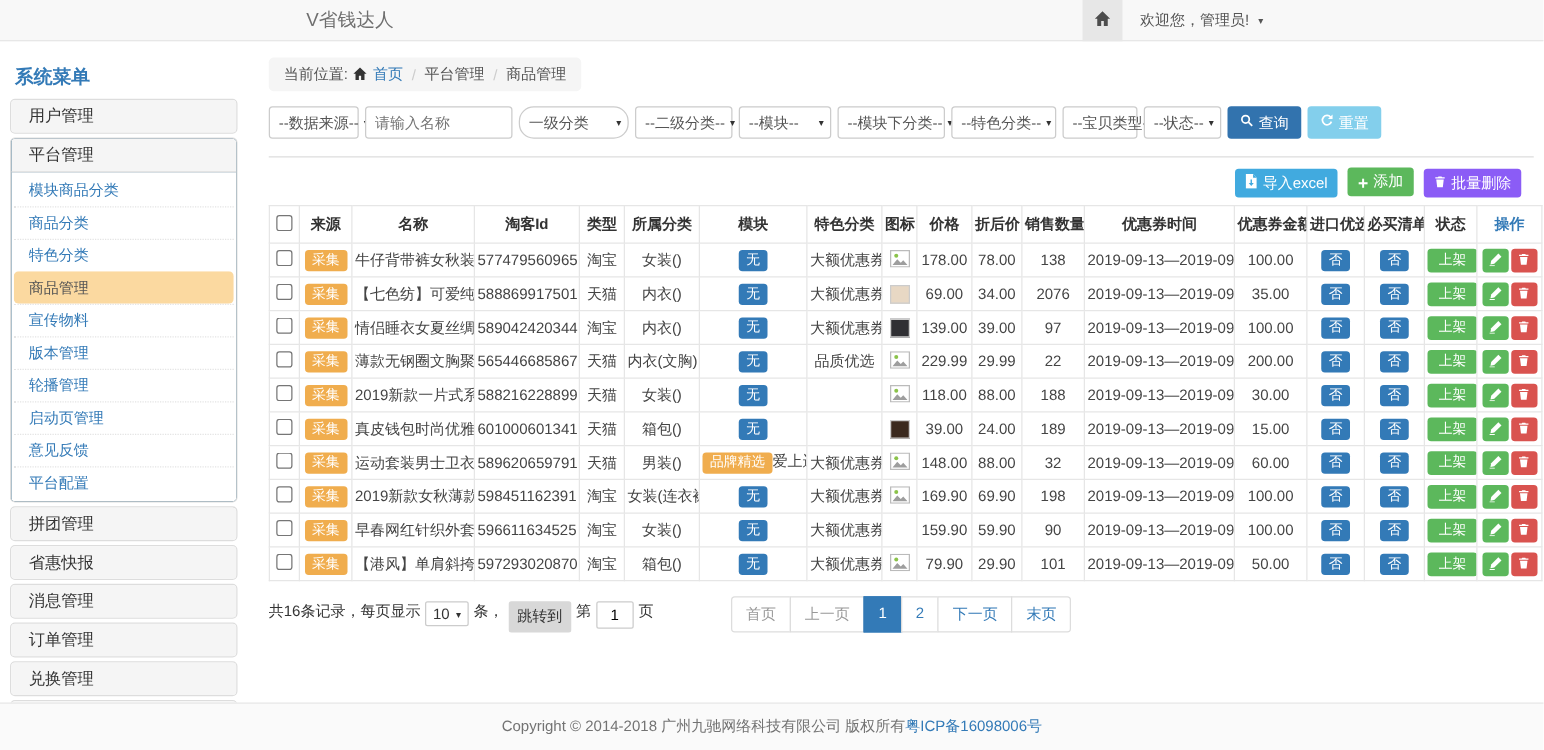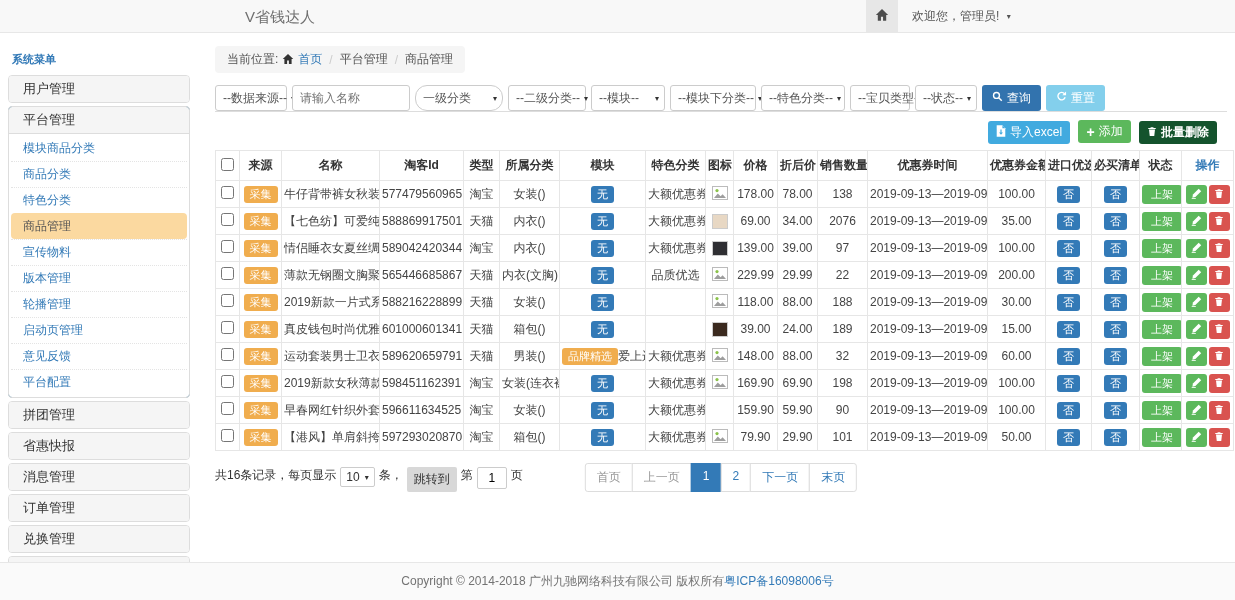--- a/index.html
+++ b/index.html
@@ -10,21 +10,21 @@
   
   .topbar { position:relative; height:33px; background:#f8f8f8; border-bottom:1px solid #e7e7e7; }
   .brand { position:absolute; left:245px; top:0; line-height:33px; font-size:15px; color:#6f6f6f; }
   .topbar-right { position:absolute; left:866px; top:0; height:33px; display:flex; align-items:center; }
   .home-btn { width:32px; height:33px; background:#e7e7e7; display:flex; align-items:center; justify-content:center; cursor:pointer; }
   .welcome { margin-left:14px; color:#555; cursor:pointer; white-space:nowrap; }
   .caret { font-size:8px; color:#555; margin-left:4px; vertical-align:middle; }
 
   
   .sidebar { position:absolute; left:8px; top:44px; width:182px; z-index:1; }
-  .sidebar-title { color:#337ab7; font-weight:bold; font-size:11px; padding:8px 4px 8px 4px; }
+  .sidebar-title { color:#337ab7; font-weight:bold; font-size:15px; padding:8px 4px 8px 4px; }
   .panel { border:1px solid #ddd; border-radius:4px; margin-bottom:3px; overflow:hidden; background:#0c4a6e; }
   .panel-heading { background:#f5f5f5; color:#333; font-size:13px; padding:5px 14px; line-height:16px; cursor:pointer; }
   .panel.expanded .panel-heading { border-bottom:1px solid #ddd; }
   .panel-body { background:#fff; padding:2px 2px; }
   .sub-item { color:#337ab7; font-size:12px; padding:4px 12px; line-height:17px; border-top:1px dotted #e4e4e4; cursor:pointer; }
   .sub-item:first-child { border-top:none; }
   .sub-item.active { background:#fbd9a0; border-radius:4px; color:#555; border-top-color:transparent; }
 
   
   .main { position:absolute; left:215px; top:40px; width:1012px; z-index:1; }
@@ -33,27 +33,27 @@
   .breadcrumb .sep { color:#ccc; padding:0 3px; }
 
   .filter-bar { display:flex; align-items:center; gap:5px; margin-top:12px; flex-wrap:nowrap; }
   .select-box { display:inline-flex; align-items:center; justify-content:space-between; height:26px; border:1px solid #ccc; border-radius:3px; background:#fff; color:#555; padding:0 5px 0 7px; cursor:pointer; white-space:nowrap; }
   .select-box .caret2 { font-size:8px; color:#333; margin-left:4px; }
   .filter-input { height:26px; border:1px solid #ccc; border-radius:3px; padding:0 7px; font-size:12px; color:#555; font-family:inherit; }
   .btn { display:inline-flex; align-items:center; gap:4px; border:none; border-radius:3px; color:#fff; font-size:12px; font-family:inherit; cursor:pointer; height:26px; padding:0 10px; }
   .btn-search { background:#3273ae; }
   .btn-reset { background:#83cfec; }
 
-  .panel-main { margin-top:0; border-top:1px solid #ddd; padding-top:8px; }
+  .panel-main { margin-top:14px; border-top:1px solid #ddd; padding-top:8px; }
   .toolbar { text-align:right; padding-right:10px; }
   .toolbar .btn { height:23px; padding:0 8px; margin-left:5px; }
   .btn-import { background:#41aadf; }
   .btn-add { background:#5cb85c; }
   .btn-add .plus { font-size:14px; font-weight:bold; line-height:1; }
-  .btn-bulkdel { background:#14532d;font-weight:bold; }
+  .btn-bulkdel { background:#8b5cf6; }
 
   table { width:100%; border-collapse:collapse; table-layout:fixed; margin-top:6px; }
   th,td { border:1px solid #e6e6e6; text-align:center; padding:3px 2px; font-size:12px; overflow:hidden; white-space:nowrap; }
   th { font-weight:bold; color:#333; padding:6px 2px; }
   th.op-head { color:#337ab7; }
   td { height:27px; color:#444; }
   .badge { display:inline-block; color:#fff; border-radius:3px; font-size:11px; padding:2px 6px; line-height:13px; }
   .badge-orange { background:#f0ad4e; }
   .badge-blue { background:#337ab7; cursor:pointer; }
   .badge-green { background:#5cb85c; padding:3px 9px; cursor:pointer; }

